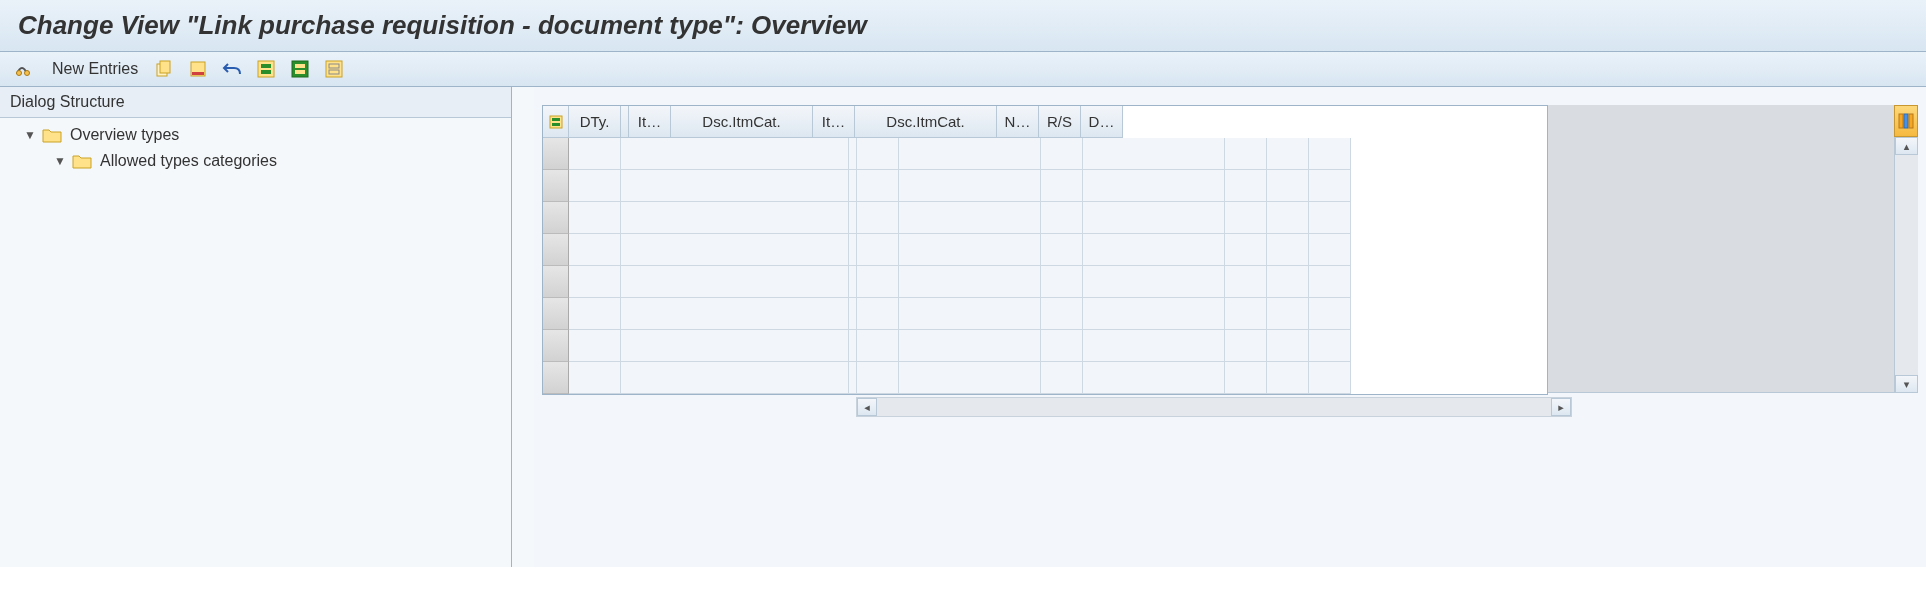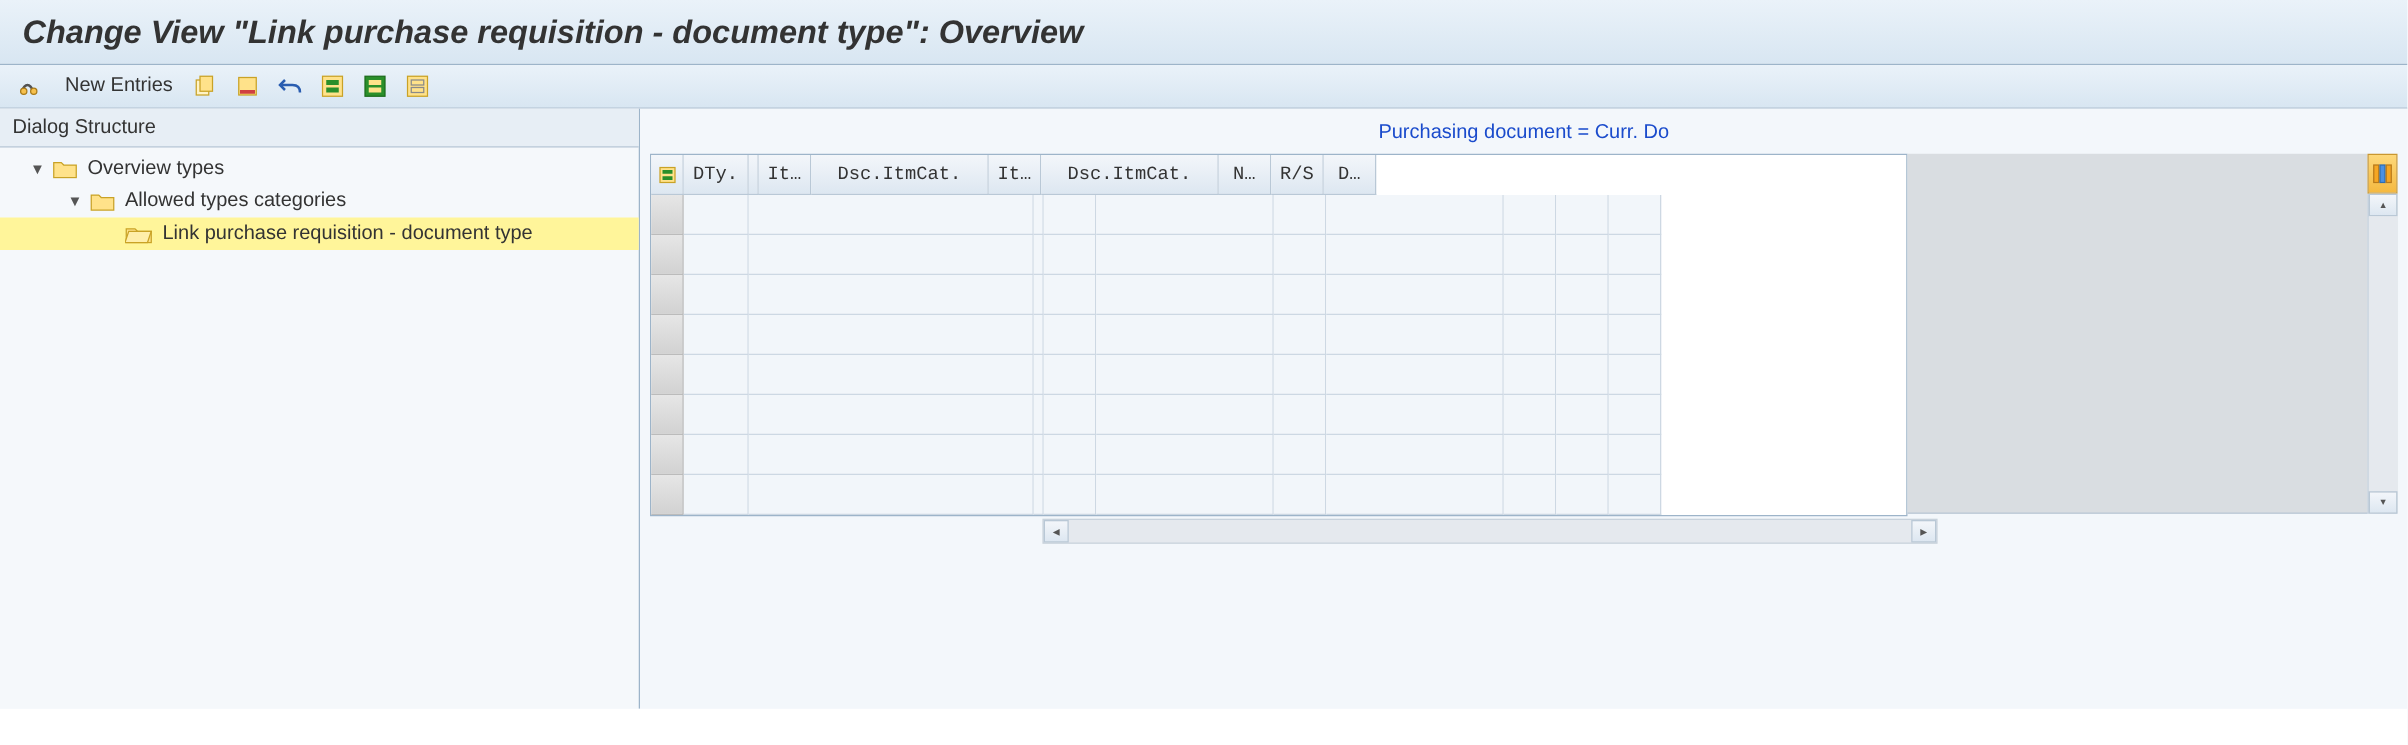--- a/index.html
+++ b/index.html
@@ -41,20 +41,21 @@
   .tb-text {
     font-size: 16px;
     color: #333;
     padding: 0 4px;
     cursor: pointer;
   }
   .main {
     display: flex;
     height: 480px;
     background: #f5f8fb;
+    gap: 22px;
   }
   .sidebar {
     width: 512px;
     border-right: 1px solid #9db4c9;
     background: #f5f8fb;
     display: flex;
     flex-direction: column;
   }
   .sidebar-header {
     font-size: 16px;
@@ -108,21 +109,20 @@
     position: relative;
     border: 1px dashed #d04040;
     padding: 0 4px;
   }
   .hl-right {
     flex: 1;
     text-align: center;
   }
   .grid-wrap {
     display:flex;
-    font-family:Liberation Mono, monospace;
   }
   .grid {
     border: 1px solid #9db4c9;
     background: #fff;
   }
   .grid-row {
     display: flex;
     height: 32px;
   }
   .grid-header .cell {
@@ -250,35 +250,25 @@
       </div>
       <div class="tree-item indent-2">
         <span class="expander">▼</span>
         <span class="folder-icon">
           <svg width="20" height="16" viewBox="0 0 20 16">
               <path d="M1 3 h6 l2 2 h10 v10 h-18 z" fill="#ffe28a" stroke="#c9a226"></path>
             </svg>
         </span>
         <span>Allowed types categories</span>
       </div>
-      <div class="tree-item indent-3 selected">
-        <span class="folder-icon">
-          <svg width="22" height="16" viewBox="0 0 22 16">
-              <path d="M1 4 h7 l2 2 h11 v9 h-20 z" fill="#ffe28a" stroke="#c9a226"></path>
-              <path d="M3 6 h18 l-3 9 h-18 z" fill="#ffeeaa" stroke="#c9a226"></path>
-            </svg>
-        </span>
-        <span>Link purchase requisition - document type</span>
-      </div>
     </div>
   </div>
 
   <div class="content">
     <div class="header-labels">
-      <span class="hl-right">Purchasing document = Curr. Do</span>
     </div>
 
     <div class="grid-wrap">
       <div class="grid" style="width:1006px;">
         <div class="grid-row grid-header">
           <div class="cell" style="width:26px;">
             <svg width="14" height="14" viewBox="0 0 14 14">
                 <rect x="1" y="1" width="12" height="12" fill="#ffe28a" stroke="#c9a226"></rect>
                 <rect x="3" y="3" width="8" height="3" fill="#2a8f2a"></rect>
                 <rect x="3" y="8" width="8" height="3" fill="#2a8f2a"></rect>

